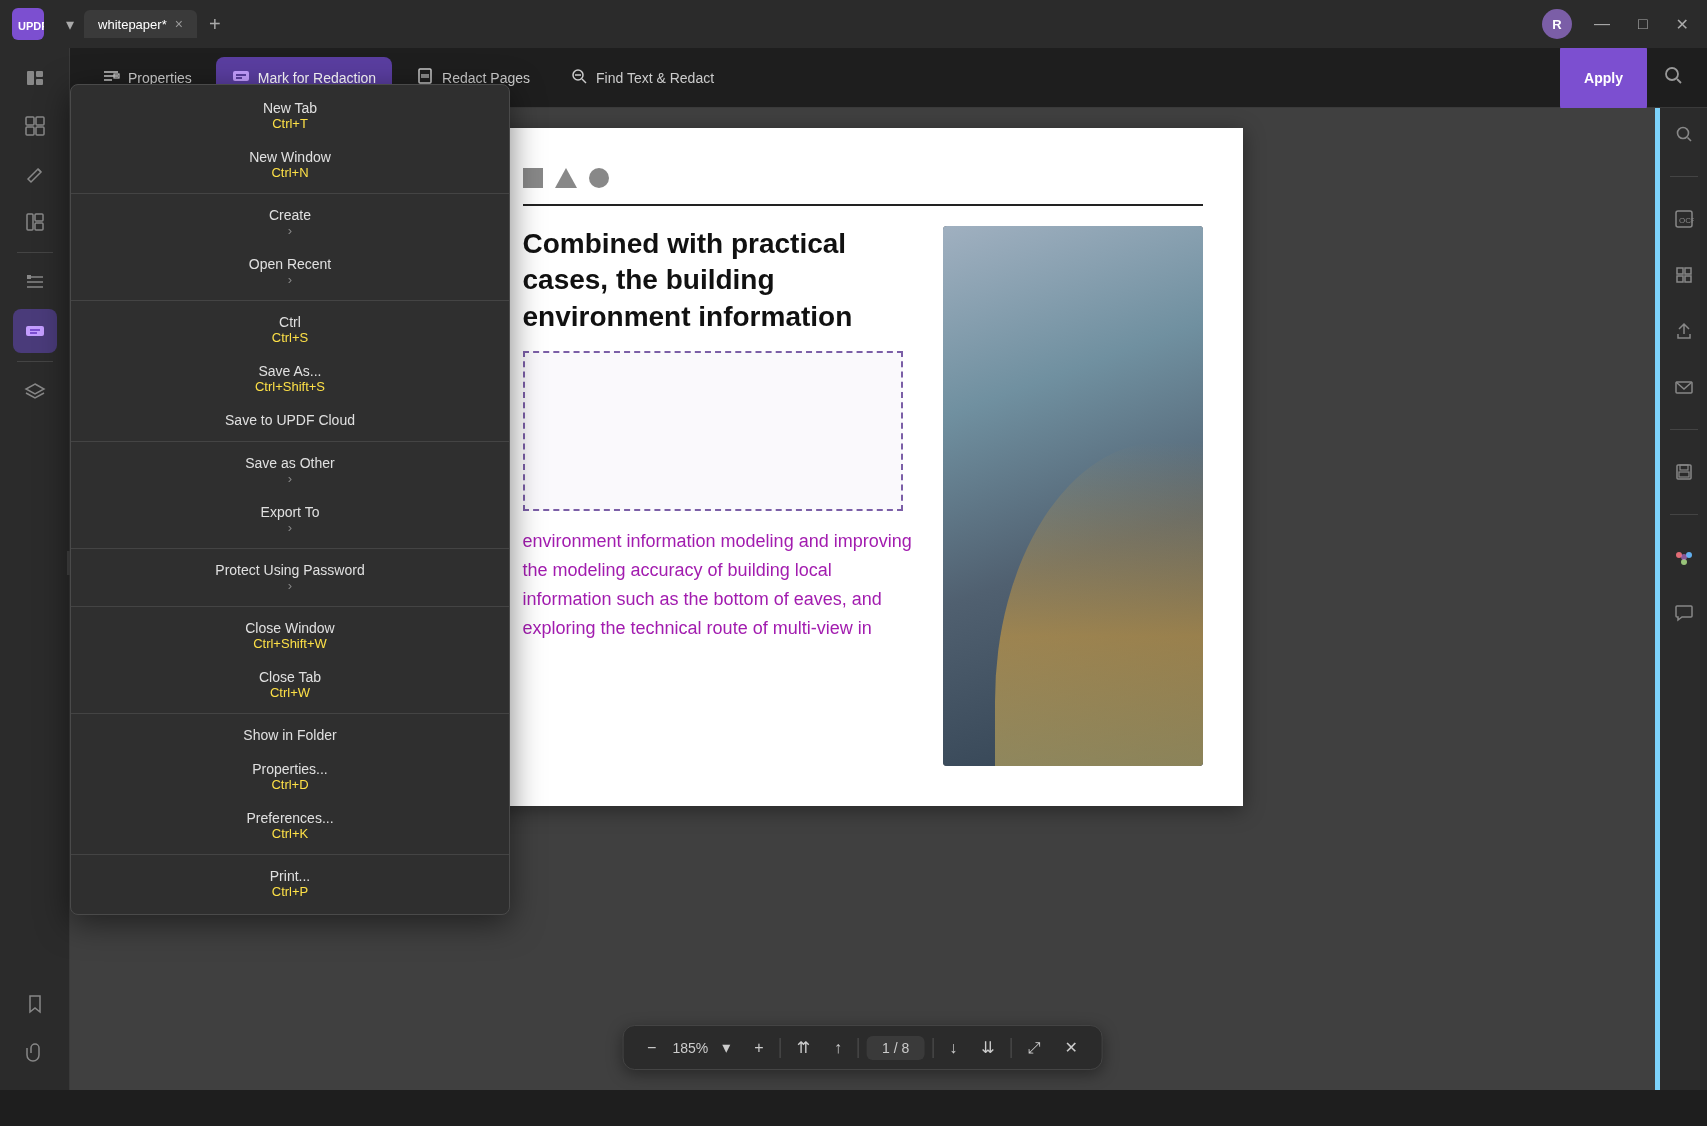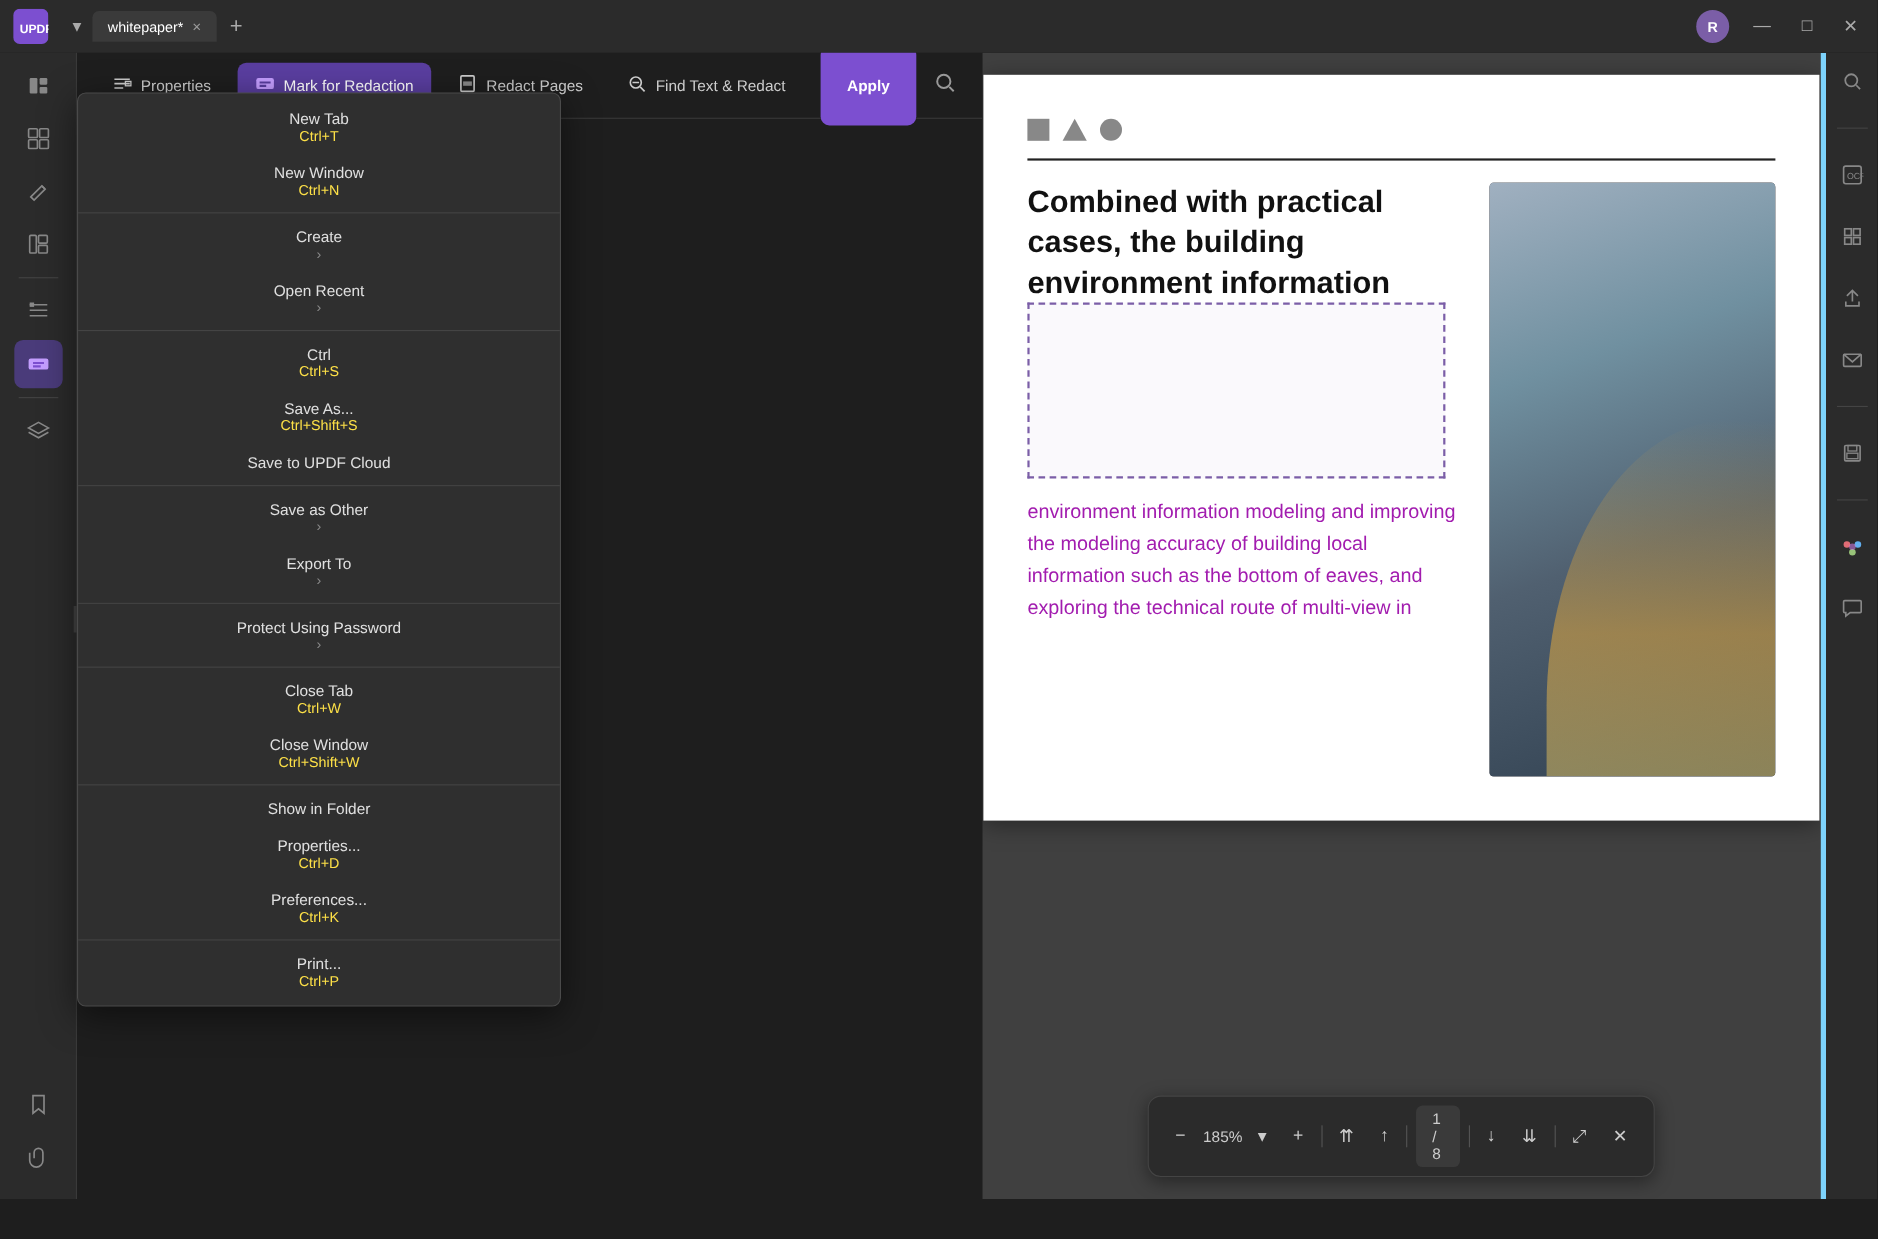--- a/index.html
+++ b/index.html
@@ -283,20 +283,21 @@
       gap: 20px;
     }
     .pdf-text-col {
       flex: 1;
     }
     .pdf-heading {
       font-size: 28px;
       font-weight: bold;
       color: #111;
       line-height: 1.3;
+      margin-bottom: 16px;
     }
     .redaction-box {
       border: 2px dashed #7b5ea7;
       width: 380px;
       height: 160px;
       margin-bottom: 16px;
       background: rgba(123, 94, 167, 0.04);
     }
     .pdf-body-text {
       font-size: 18px;
@@ -577,27 +578,27 @@
     </div>
     <div class="dropdown-divider"></div>
 
     <div class="dropdown-item">
       <span>Protect Using Password</span>
       <span class="arrow">›</span>
     </div>
     <div class="dropdown-divider"></div>
 
     <div class="dropdown-item">
+      <span>Close Window</span>
+      <span class="shortcut">Ctrl+Shift+W</span>
+    </div>
+    <div class="dropdown-item">
       <span>Close Tab</span>
       <span class="shortcut">Ctrl+W</span>
     </div>
-    <div class="dropdown-item">
-      <span>Close Window</span>
-      <span class="shortcut">Ctrl+Shift+W</span>
-    </div>
     <div class="dropdown-divider"></div>
 
     <div class="dropdown-item">
       <span>Show in Folder</span>
     </div>
     <div class="dropdown-item">
       <span>Properties...</span>
       <span class="shortcut">Ctrl+D</span>
     </div>
     <div class="dropdown-item">
@@ -605,21 +606,21 @@
       <span class="shortcut">Ctrl+K</span>
     </div>
     <div class="dropdown-divider"></div>
 
     <div class="dropdown-item">
       <span>Print...</span>
       <span class="shortcut">Ctrl+P</span>
     </div>
   </div>
 
-  <div style="display:flex; flex:1; overflow:hidden;">
+  <div style="display:flex; flex-direction:column; flex:1; overflow:hidden;">
 
     <div class="toolbar">
       <button class="toolbar-btn">
         <span>
           <svg width="18" height="18" viewBox="0 0 18 18">
             <line x1="2" y1="5" x2="16" y2="5" stroke="#ccc" stroke-width="1.5"></line>
             <line x1="2" y1="9" x2="16" y2="9" stroke="#ccc" stroke-width="1.5"></line>
             <line x1="2" y1="13" x2="10" y2="13" stroke="#ccc" stroke-width="1.5"></line>
             <rect x="12" y="7" width="5" height="4" fill="none" stroke="#ccc" stroke-width="1.2"></rect>
           </svg>

